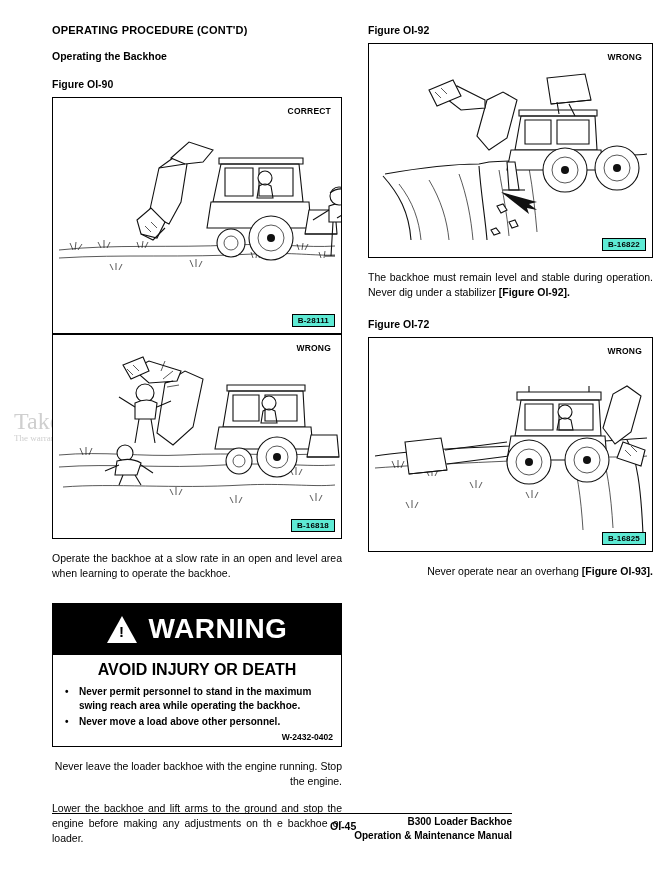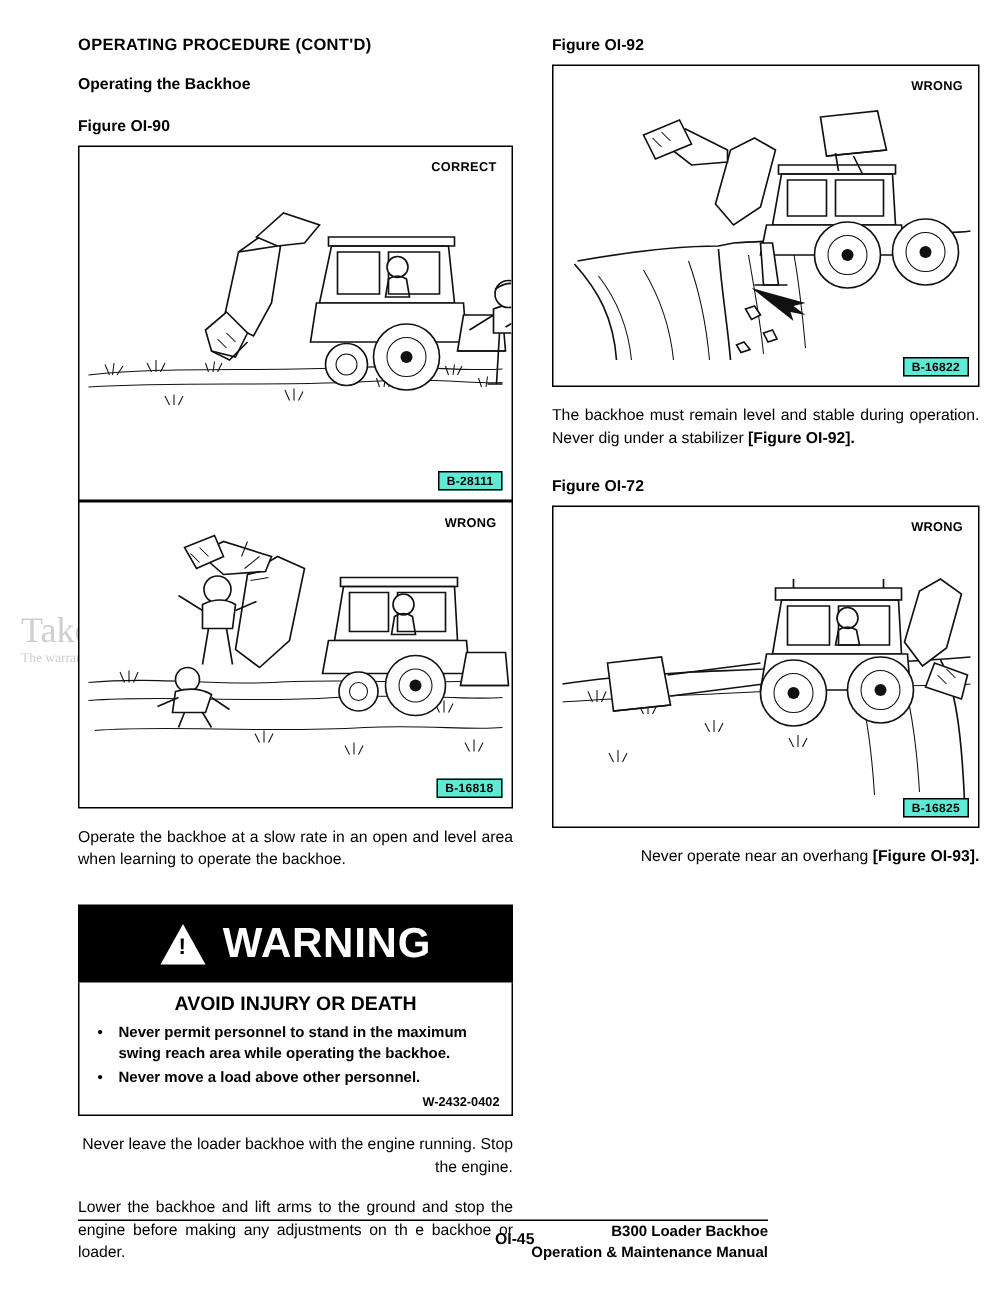--- a/index.html
+++ b/index.html
@@ -124,21 +124,21 @@
     line-height: 15px;
   }
   .warning-body {
     border: 1.5px solid #000;
     border-top: none;
     padding: 6px 8px 4px 8px;
     box-sizing: border-box;
   }
   .warning-sub {
     text-align: center;
-    font-size: 13px;
+    font-size: 16px;
     font-weight: bold;
     margin-bottom: 6px;
   }
   .warning-list {
     margin: 0;
     padding: 0;
     list-style: none;
   }
   .warning-list li {
     font-size: 10px;

